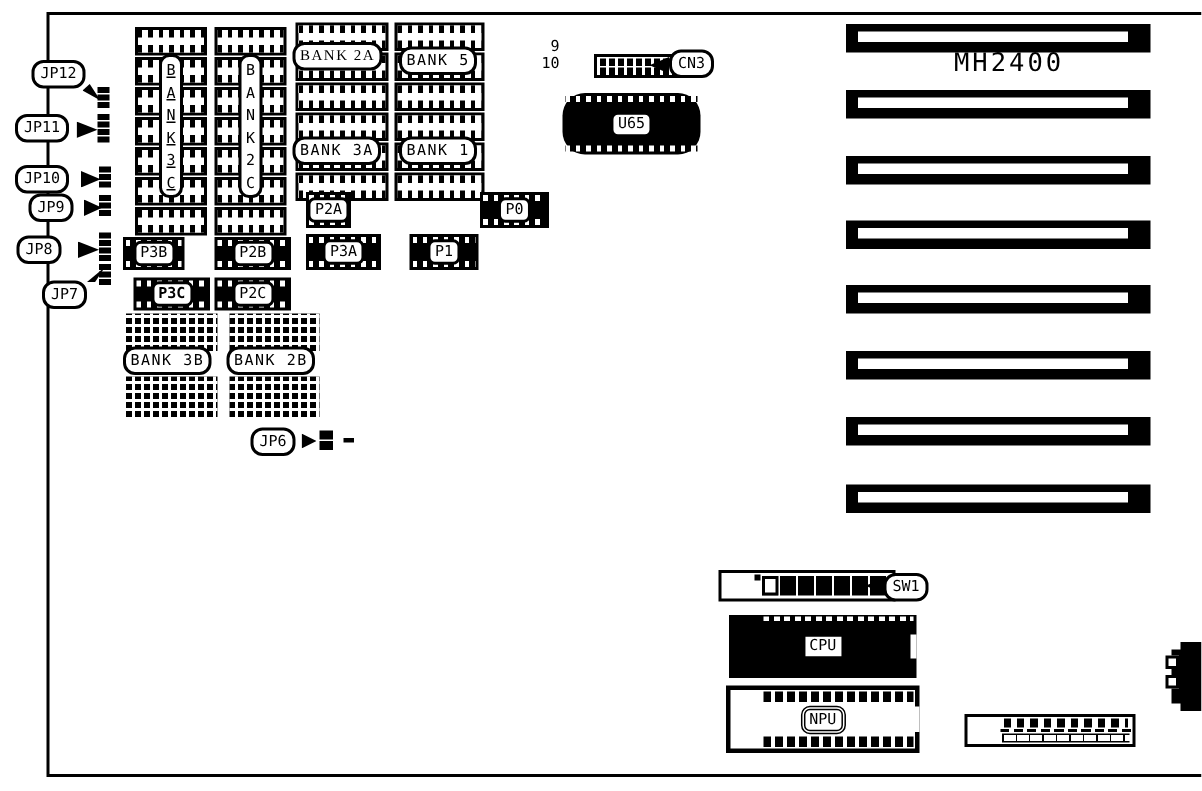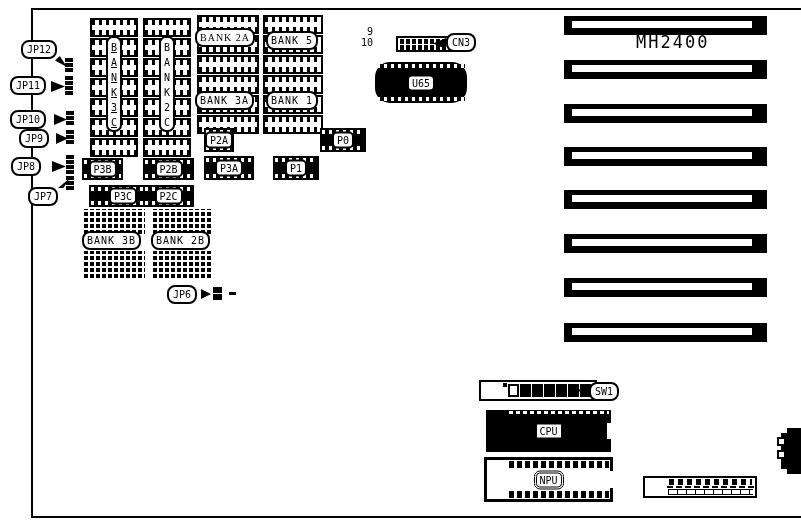--- a/index.html
+++ b/index.html
@@ -150,21 +150,21 @@
   <div class="dipdark" style="left:273px;top:156px;width:46px;height:24px;">
     <span class="chip-label">P1</span>
     </div>
 
   <div class="dipdark" style="left:82px;top:158px;width:41px;height:22px;">
     <span class="chip-label">P3B</span>
     </div>
   <div class="dipdark" style="left:143px;top:158px;width:51px;height:22px;">
     <span class="chip-label">P2B</span>
     </div>
-  <div class="dipdark" style="left:89px;top:185px;width:68px;height:22px;">
+  <div class="dipdark" style="left:89px;top:185px;width:51px;height:22px;font-weight:bold;">
     <span class="chip-label">P3C</span>
     </div>
   <div class="dipdark" style="left:143px;top:185px;width:51px;height:22px;">
     <span class="chip-label">P2C</span>
     </div>
 
   <div class="memgrid" style="left:84px;top:209px;width:61px;height:25px;"></div>
   <div class="memgrid" style="left:84px;top:251px;width:61px;height:27px;"></div>
   <div class="bank-label" style="left:82px;top:231px;">BANK 3B</div>
 

